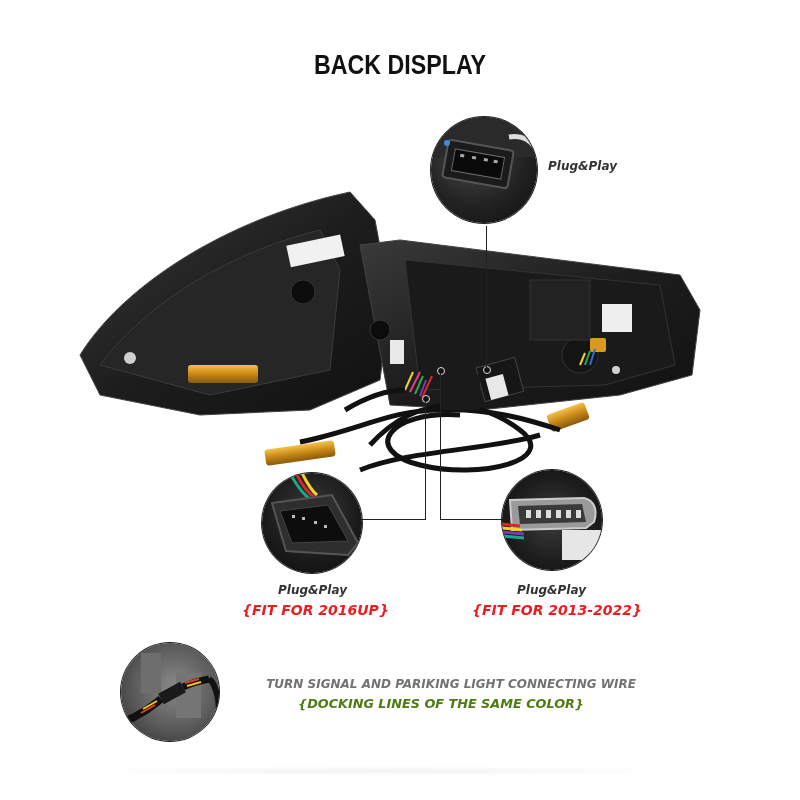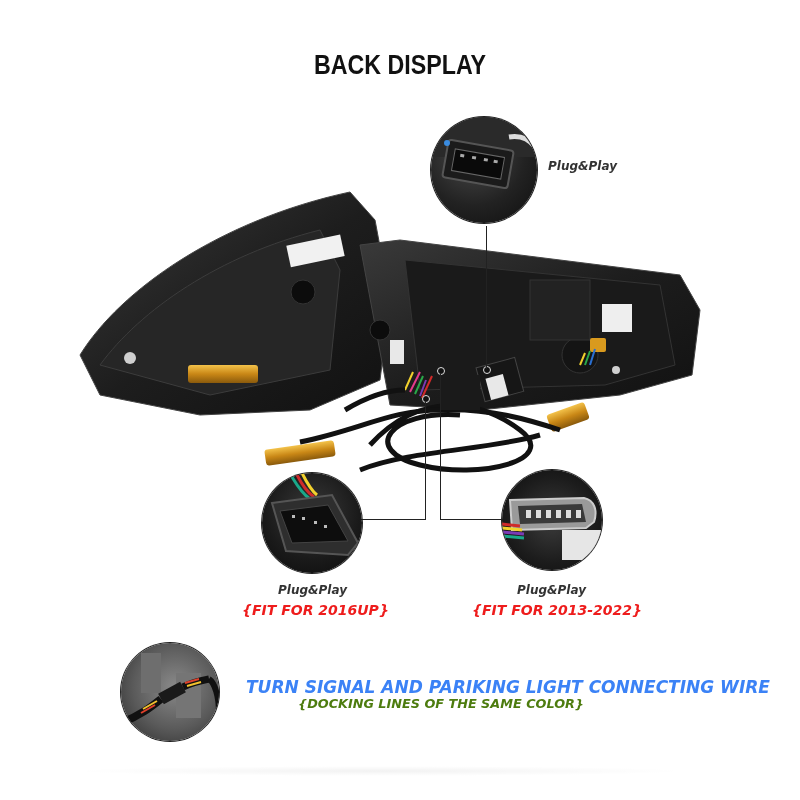--- a/index.html
+++ b/index.html
@@ -15,22 +15,22 @@
   }
   .plug-label {
     position: absolute; font-style: italic; font-weight: bold; font-size: 12px; color: #333;
     font-family: "DejaVu Sans", sans-serif;
   }
   .fit-label {
     position: absolute; font-style: italic; font-weight: bold; font-size: 14px; color: #ee1c1c;
     font-family: "DejaVu Sans", sans-serif;
   }
   .wire-title {
-    position: absolute; left: 246px; top: 677px; width: 390px; text-align: left;
-    font-style: italic; font-weight: bold; font-size: 17px; color: #3b82f6;
+    position: absolute; left: 246px; top: 677px; width: 390px; text-align: right;
+    font-style: italic; font-weight: bold; font-size: 12px; color: #737373;
     font-family: "DejaVu Sans", sans-serif; white-space: nowrap;
   }
   .wire-sub {
     position: absolute; left: 246px; top: 696px; width: 390px; text-align: center;
     font-style: italic; font-weight: bold; font-size: 12.8px; color: #4d7c0f;
     font-family: "DejaVu Sans", sans-serif; white-space: nowrap;
   }
   .leader { position: absolute; background: #222; }
   .dot {
     position: absolute; width: 6px; height: 6px; border-radius: 50%;

